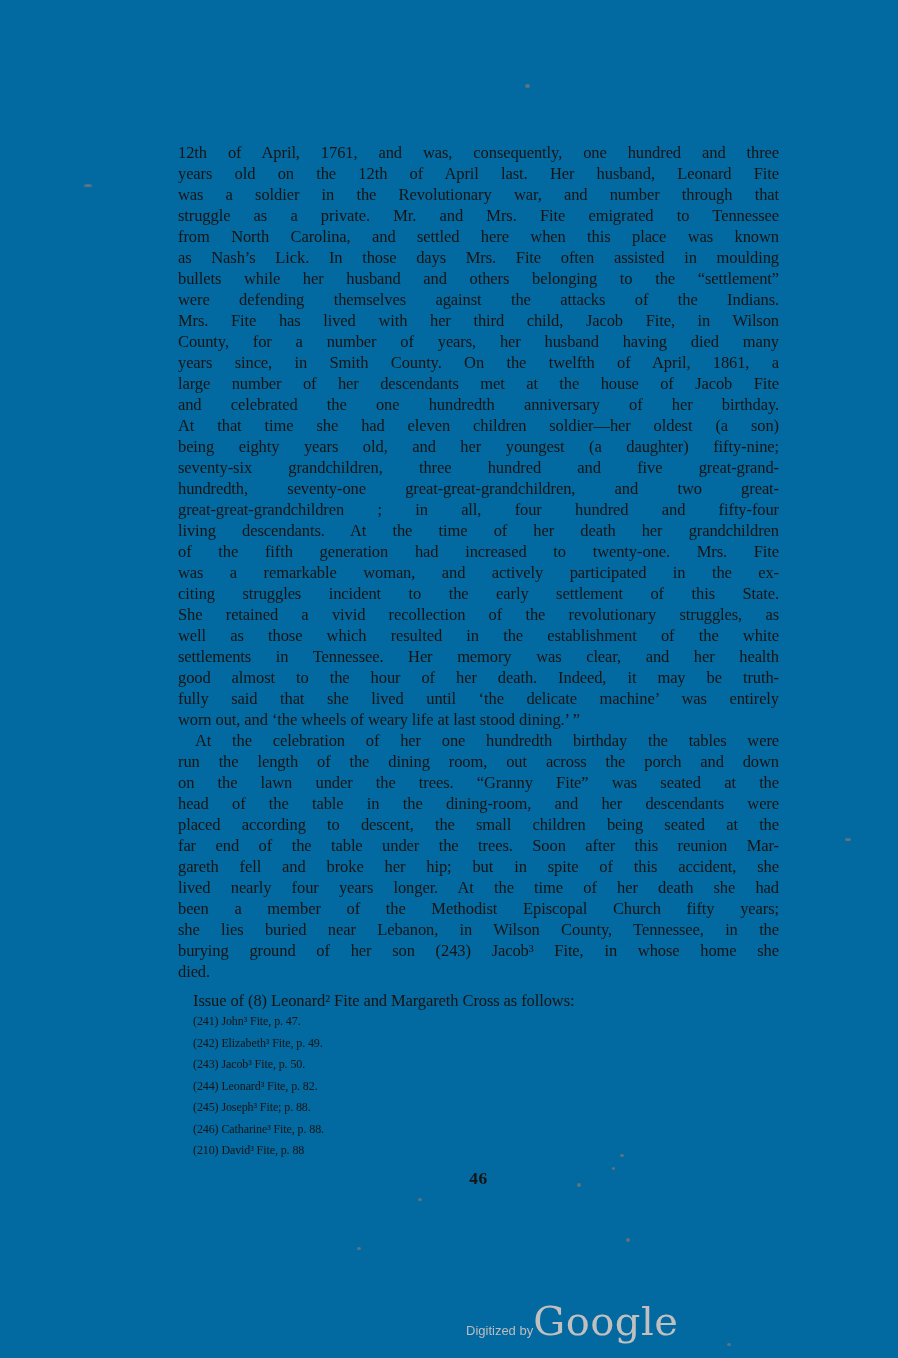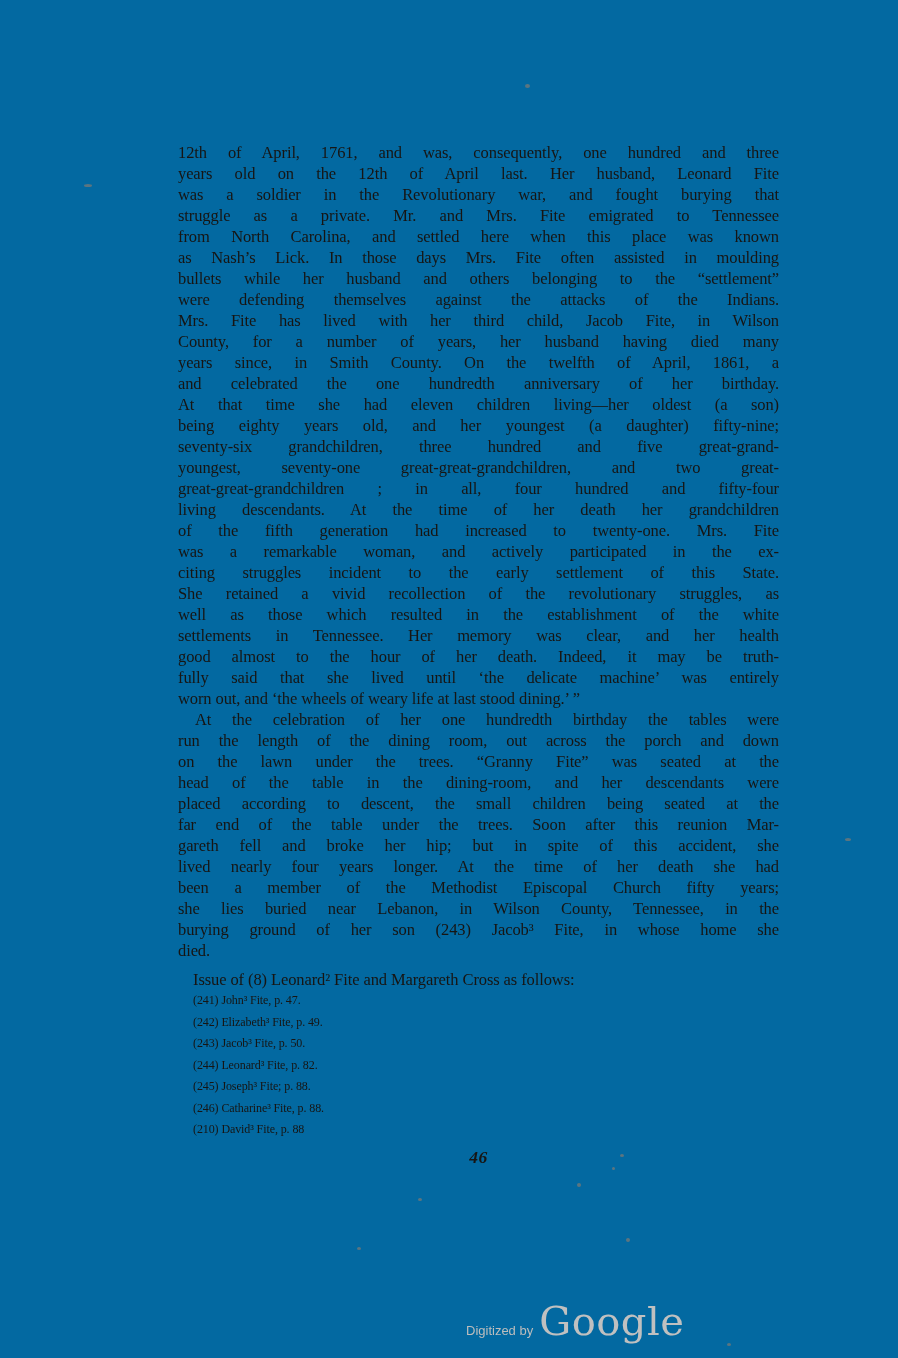--- a/index.html
+++ b/index.html
@@ -42,29 +42,27 @@
     font-size: 12px;
     line-height: 21.45px;
     letter-spacing: -0.1px;
   }
   .pagenum {
     margin-top: 6px;
     text-align: center;
     font-weight: bold;
     font-size: 17.5px;
     letter-spacing: 0.5px;
-    font-style: italic;
   }
   .watermark {
     position: absolute;
     left: 466px;
     top: 1298px;
     display: flex;
     align-items: baseline;
-    gap: 6px;
     user-select: none;
   }
   .wm-prefix {
     font-family: "Liberation Sans", "DejaVu Sans", sans-serif;
     font-size: 13px;
     color: #bdbdbd;
   }
   .wm-logo {
     font-family: "DejaVu Serif", serif;
     font-size: 40px;
@@ -79,34 +77,35 @@
   }
 </style>
 </head>
 <body>
 
 <div class="page" id="page">
   <div class="textblock">
     <div class="para">
         <div class="line">12th of April, 1761, and was, consequently, one hundred and three</div>
         <div class="line">years old on the 12th of April last.  Her husband, Leonard Fite</div>
-        <div class="line">was a soldier in the Revolutionary war, and fought burying that</div>
+        <div class="line">was a soldier in the Revolutionary war, and number through that</div>
         <div class="line">struggle as a private.  Mr. and Mrs. Fite emigrated to Tennessee</div>
         <div class="line">from North Carolina, and settled here when this place was known</div>
         <div class="line">as Nash’s Lick.  In those days Mrs. Fite often assisted in moulding</div>
         <div class="line">bullets while her husband and others belonging to the “settlement”</div>
         <div class="line">were defending themselves against the attacks of the Indians.</div>
         <div class="line">Mrs. Fite has lived with her third child, Jacob Fite, in Wilson</div>
         <div class="line">County, for a number of years, her husband having died many</div>
         <div class="line">years since, in Smith County.  On the twelfth of April, 1861, a</div>
+        <div class="line">large number of her descendants met at the house of Jacob Fite</div>
         <div class="line">and celebrated the one hundredth anniversary of her birthday.</div>
-        <div class="line">At that time she had eleven children living—her oldest (a son)</div>
+        <div class="line">At that time she had eleven children soldier—her oldest (a son)</div>
         <div class="line">being eighty years old, and her youngest (a daughter) fifty-nine;</div>
         <div class="line">seventy-six grandchildren, three hundred and five great-grand-</div>
-        <div class="line">youngest, seventy-one great-great-grandchildren, and two great-</div>
+        <div class="line">hundredth, seventy-one great-great-grandchildren, and two great-</div>
         <div class="line">great-great-grandchildren ;  in all, four hundred and fifty-four</div>
         <div class="line">living descendants.  At the time of her death her grandchildren</div>
         <div class="line">of the fifth generation had increased to twenty-one.  Mrs. Fite</div>
         <div class="line">was a remarkable woman, and actively participated in the ex-</div>
         <div class="line">citing struggles incident to the early settlement of this State.</div>
         <div class="line">She retained a vivid recollection of the revolutionary struggles, as</div>
         <div class="line">well as those which resulted in the establishment of the white</div>
         <div class="line">settlements in Tennessee.  Her memory was clear, and her health</div>
         <div class="line">good almost to the hour of her death.  Indeed, it may be truth-</div>
         <div class="line">fully said that she lived until ‘the delicate machine’ was entirely</div>

